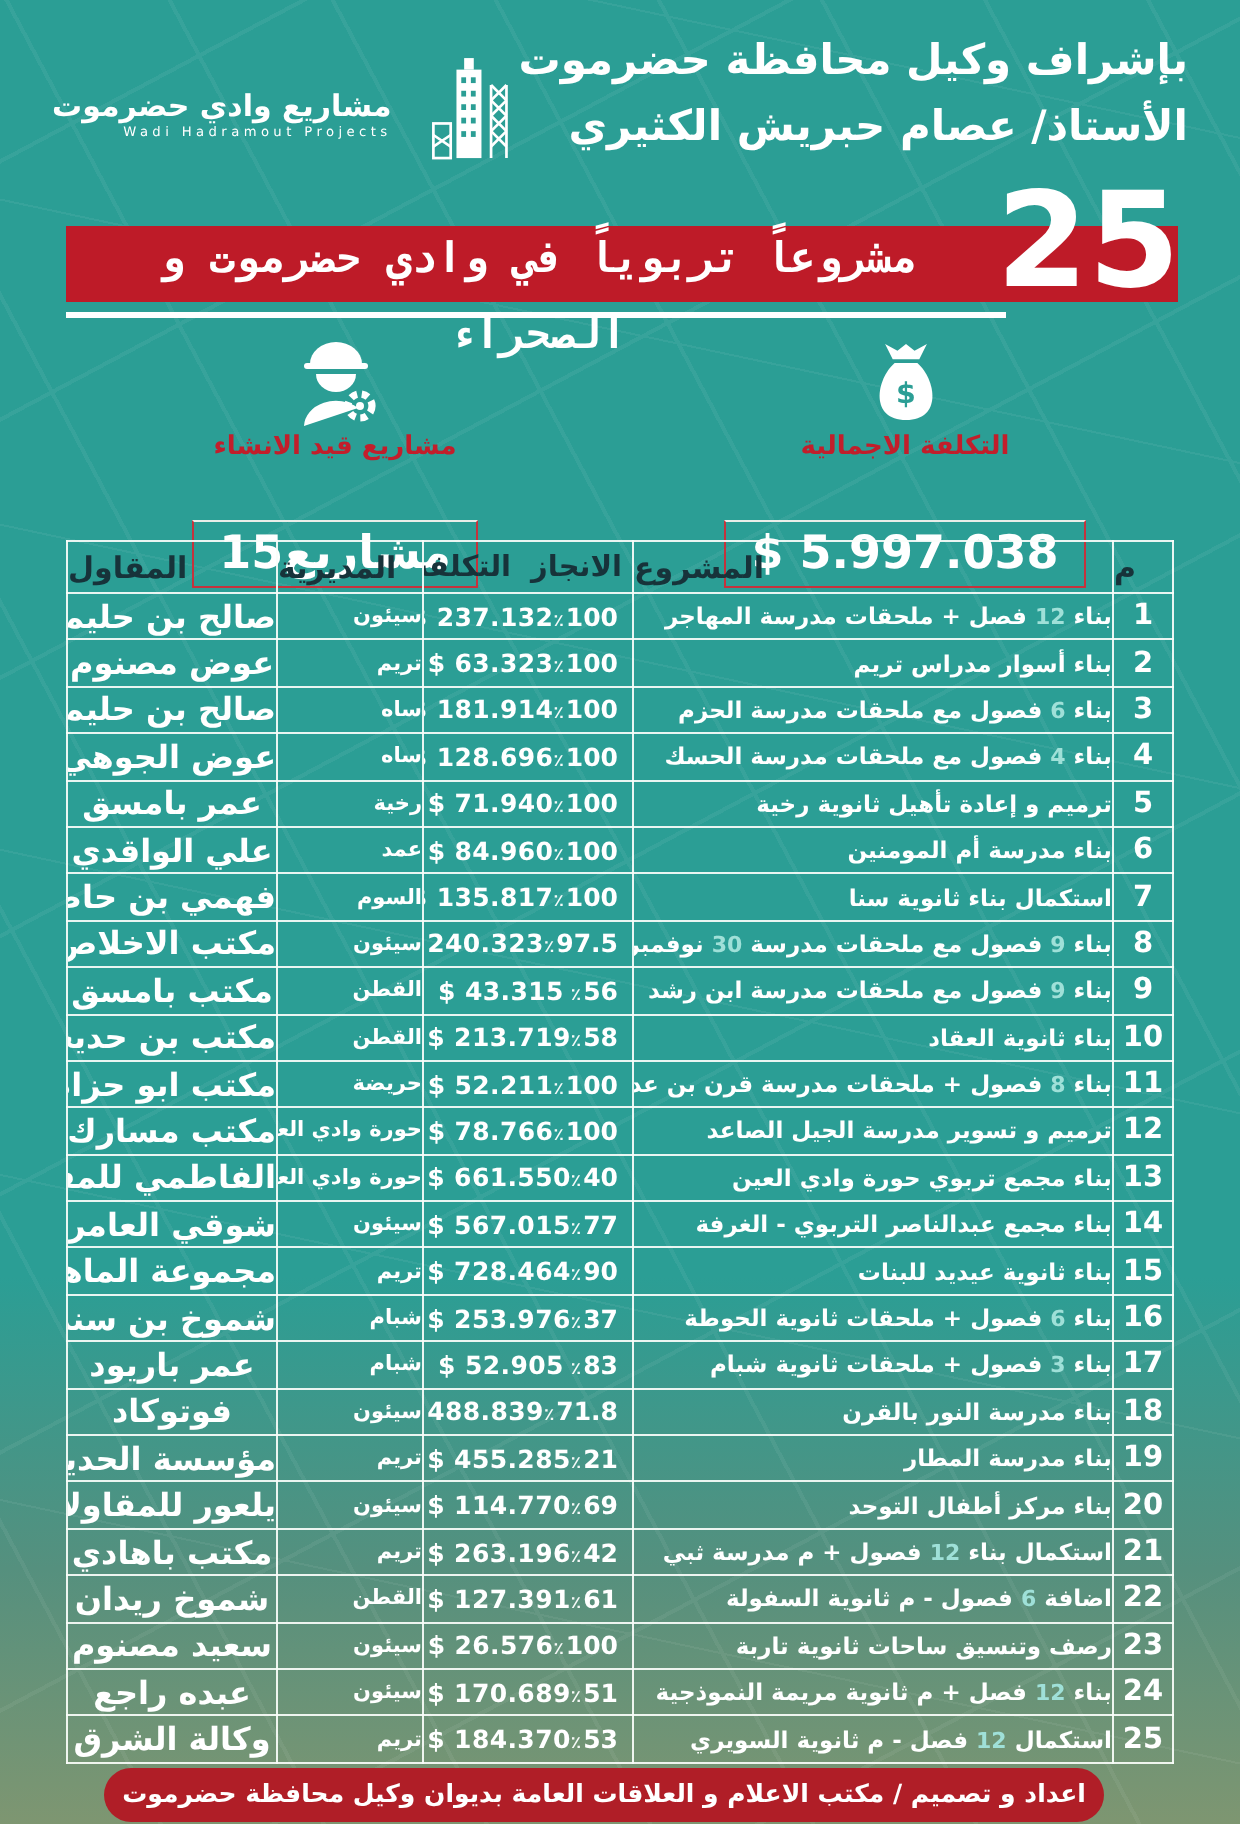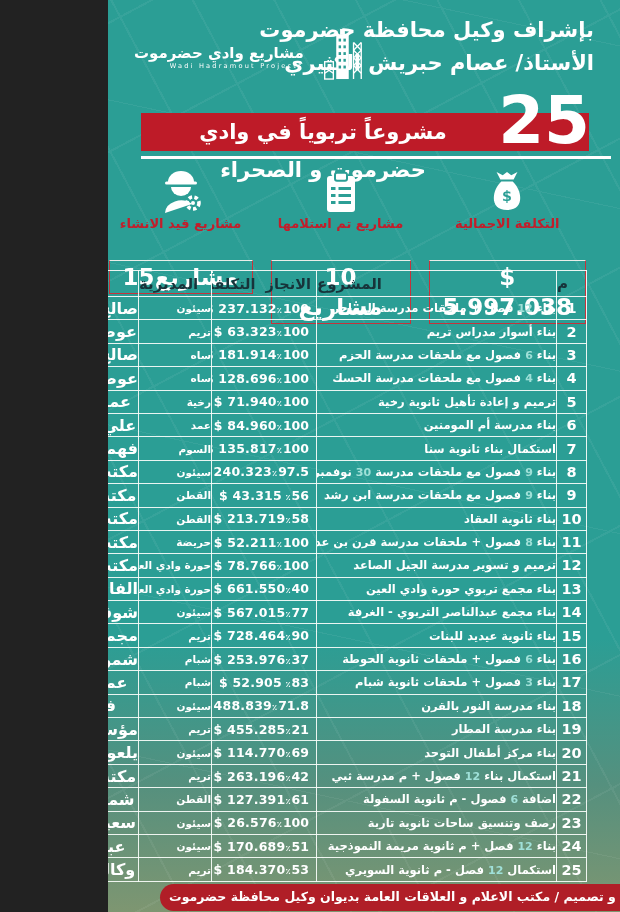--- a/index.html
+++ b/index.html
@@ -1,37 +1,37 @@
 <!DOCTYPE html>
 <html lang="ar" dir="rtl"><head>
 <meta charset="utf-8">
 <style>
   html,body{margin:0;padding:0;background:#222;}
   #page{
-    position:relative; width:512px; height:912px; overflow:hidden;
+    position:relative; width:620px; height:912px; overflow:hidden;
     font-family:"DejaVu Sans", sans-serif;
     background:linear-gradient(180deg,#2B9E95 0%, #2B9E95 70%, #55907E 86%, #7E9671 100%);
   }
   
   .bp{position:absolute; inset:0; pointer-events:none; opacity:.055;
     background:
       repeating-linear-gradient(62deg, transparent 0 70px, #fff 70px 72px),
       repeating-linear-gradient(-28deg, transparent 0 112px, #fff 112px 114px),
       repeating-linear-gradient(12deg, transparent 0 158px, #fff 158px 159px);
   }
   
   .sup{position:absolute; top:14px; right:26px; text-align:right; color:#fff;
        font-weight:bold; font-size:21px; line-height:33px;}
   .logo{position:absolute; top:28px; left:26px; display:flex; direction:ltr;
         align-items:center; gap:13px;}
   .logo-texts{text-align:right;}
   .logo-ar{color:#fff; font-weight:bold; font-size:15px; line-height:18px;}
   .logo-en{color:#fff; font-size:6.6px; letter-spacing:2.2px; direction:ltr; text-align:right;}
   
-  .banner{position:absolute; top:113px; left:33px; right:31px; height:38px; background:#BE1B28;}
+  .banner{position:absolute; top:113px; left:33px; right:31px; height:38px; background:#BE1B28;font-family:Liberation Mono, monospace;}
   .banner-text{position:absolute; inset:0; padding-left:8px; padding-right:92px;
        color:#fff; font-weight:bold; font-size:21px; line-height:38px; text-align:center;}
   .banner-count{position:absolute; top:90px; right:30px; color:#fff; font-weight:bold;
        font-size:66px; line-height:62px; z-index:2;}
   .banner-underline{position:absolute; top:156px; left:33px; width:470px; height:2.5px; background:#fff;}
   
   .stats{position:absolute; top:167px; left:34px; right:34px; display:flex; gap:18px;}
   .stat{flex:1; display:flex; flex-direction:column; align-items:center;}
   .stat-icon{height:46px; display:flex; align-items:flex-end; justify-content:center; margin-bottom:3px;}
   .stat-label{color:#C21E2B; font-weight:bold; font-size:13px; margin-bottom:5px;}
@@ -118,38 +118,20 @@
           <path d="M13 10 L27 10 L31 2 L24.5 5.5 L20 2 L15.5 5.5 L9 2 Z" fill="#fff"></path>
           <path d="M14 12 C4 21 1 42 20 42 C39 42 36 21 26 12 Z" fill="#fff"></path>
           <text x="20" y="33" font-size="15" font-weight="bold" fill="#2B9E95" text-anchor="middle" font-family="DejaVu Sans, sans-serif">$</text>
         </svg>
       </span>
       <div class="stat-label">التكلفة الاجمالية</div>
       <div class="stat-value">$ 5.997.038</div>
     </div>
     <div class="stat">
       <span class="stat-icon">
-        <svg width="30" height="41" viewBox="0 0 30 41">
-          <rect x="1" y="4" width="28" height="36" rx="3" fill="#fff"></rect>
-          <rect x="9" y="0.8" width="12" height="8" rx="2" fill="#fff" stroke="#2B9E95" stroke-width="2"></rect>
-          <g fill="#2B9E95">
-            <rect x="5" y="15" width="4.5" height="3"></rect>
-              <rect x="12.5" y="15" width="12.5" height="3"></rect>
-            <rect x="5" y="22" width="4.5" height="3"></rect>
-              <rect x="12.5" y="22" width="12.5" height="3"></rect>
-            <rect x="5" y="29" width="4.5" height="3"></rect>
-              <rect x="12.5" y="29" width="12.5" height="3"></rect>
-          </g>
-        </svg>
-      </span>
-      <div class="stat-label">مشاريع تم استلامها</div>
-      <div class="stat-value">10 مشاريع</div>
-    </div>
-    <div class="stat">
-      <span class="stat-icon">
         <svg width="42" height="46" viewBox="0 0 42 46">
           <path d="M8 15 a13 11 0 0 1 26 0 z" fill="#fff"></path>
           <rect x="5" y="14.5" width="32" height="3" rx="1.5" fill="#fff"></rect>
           <path d="M11 20 a10 9 0 0 0 20 0 z" fill="#fff"></path>
           <path d="M5 46 a16 13 0 0 1 27 -9 z" fill="#fff"></path>
           <circle cx="33" cy="36" r="6" fill="none" stroke="#fff" stroke-width="3.6" stroke-dasharray="3.4 2.4"></circle>
           <circle cx="33" cy="36" r="2" fill="#fff"></circle>
         </svg>
       </span>
       <div class="stat-label">مشاريع قيد الانشاء</div>

